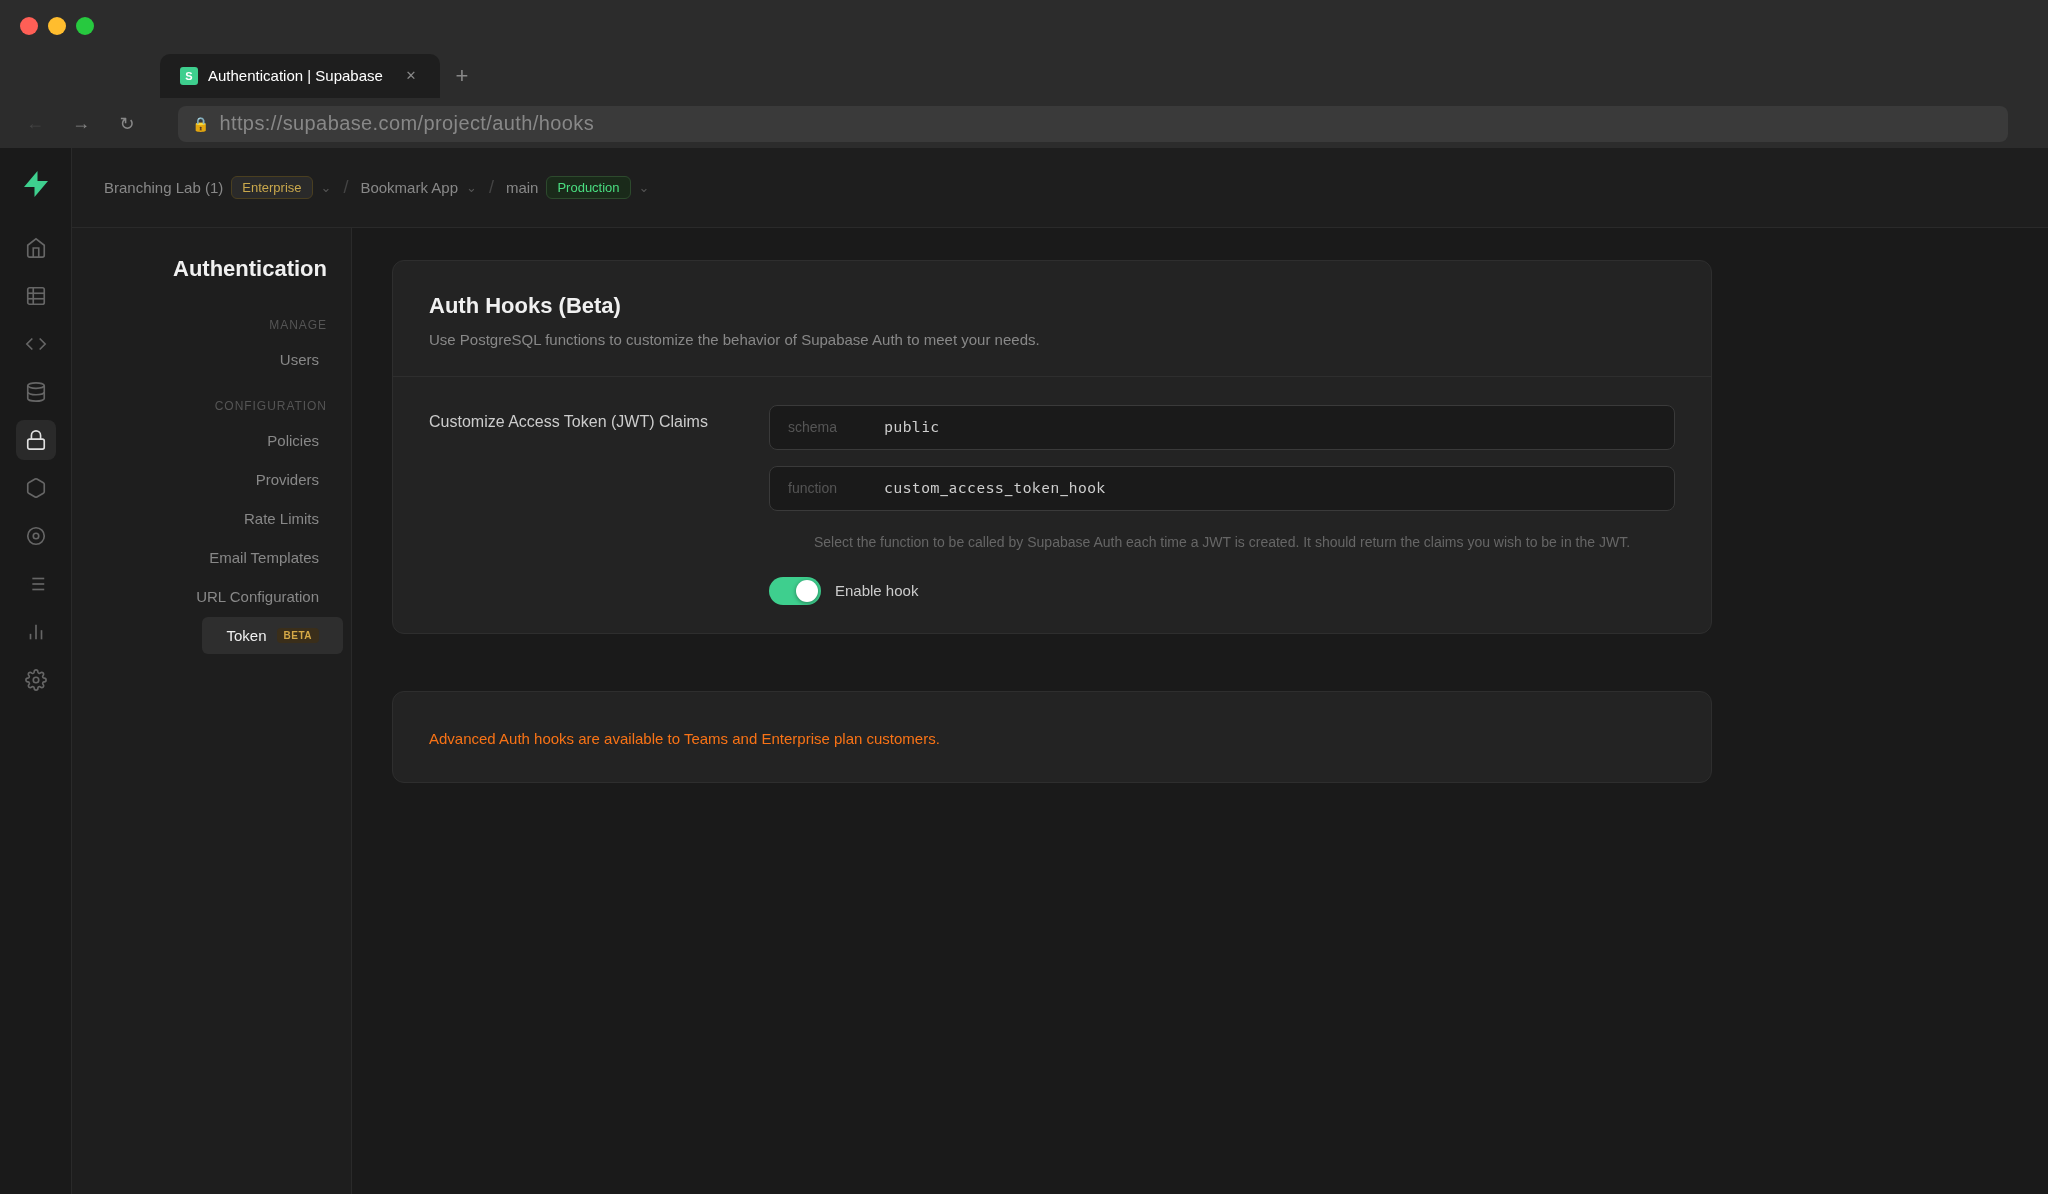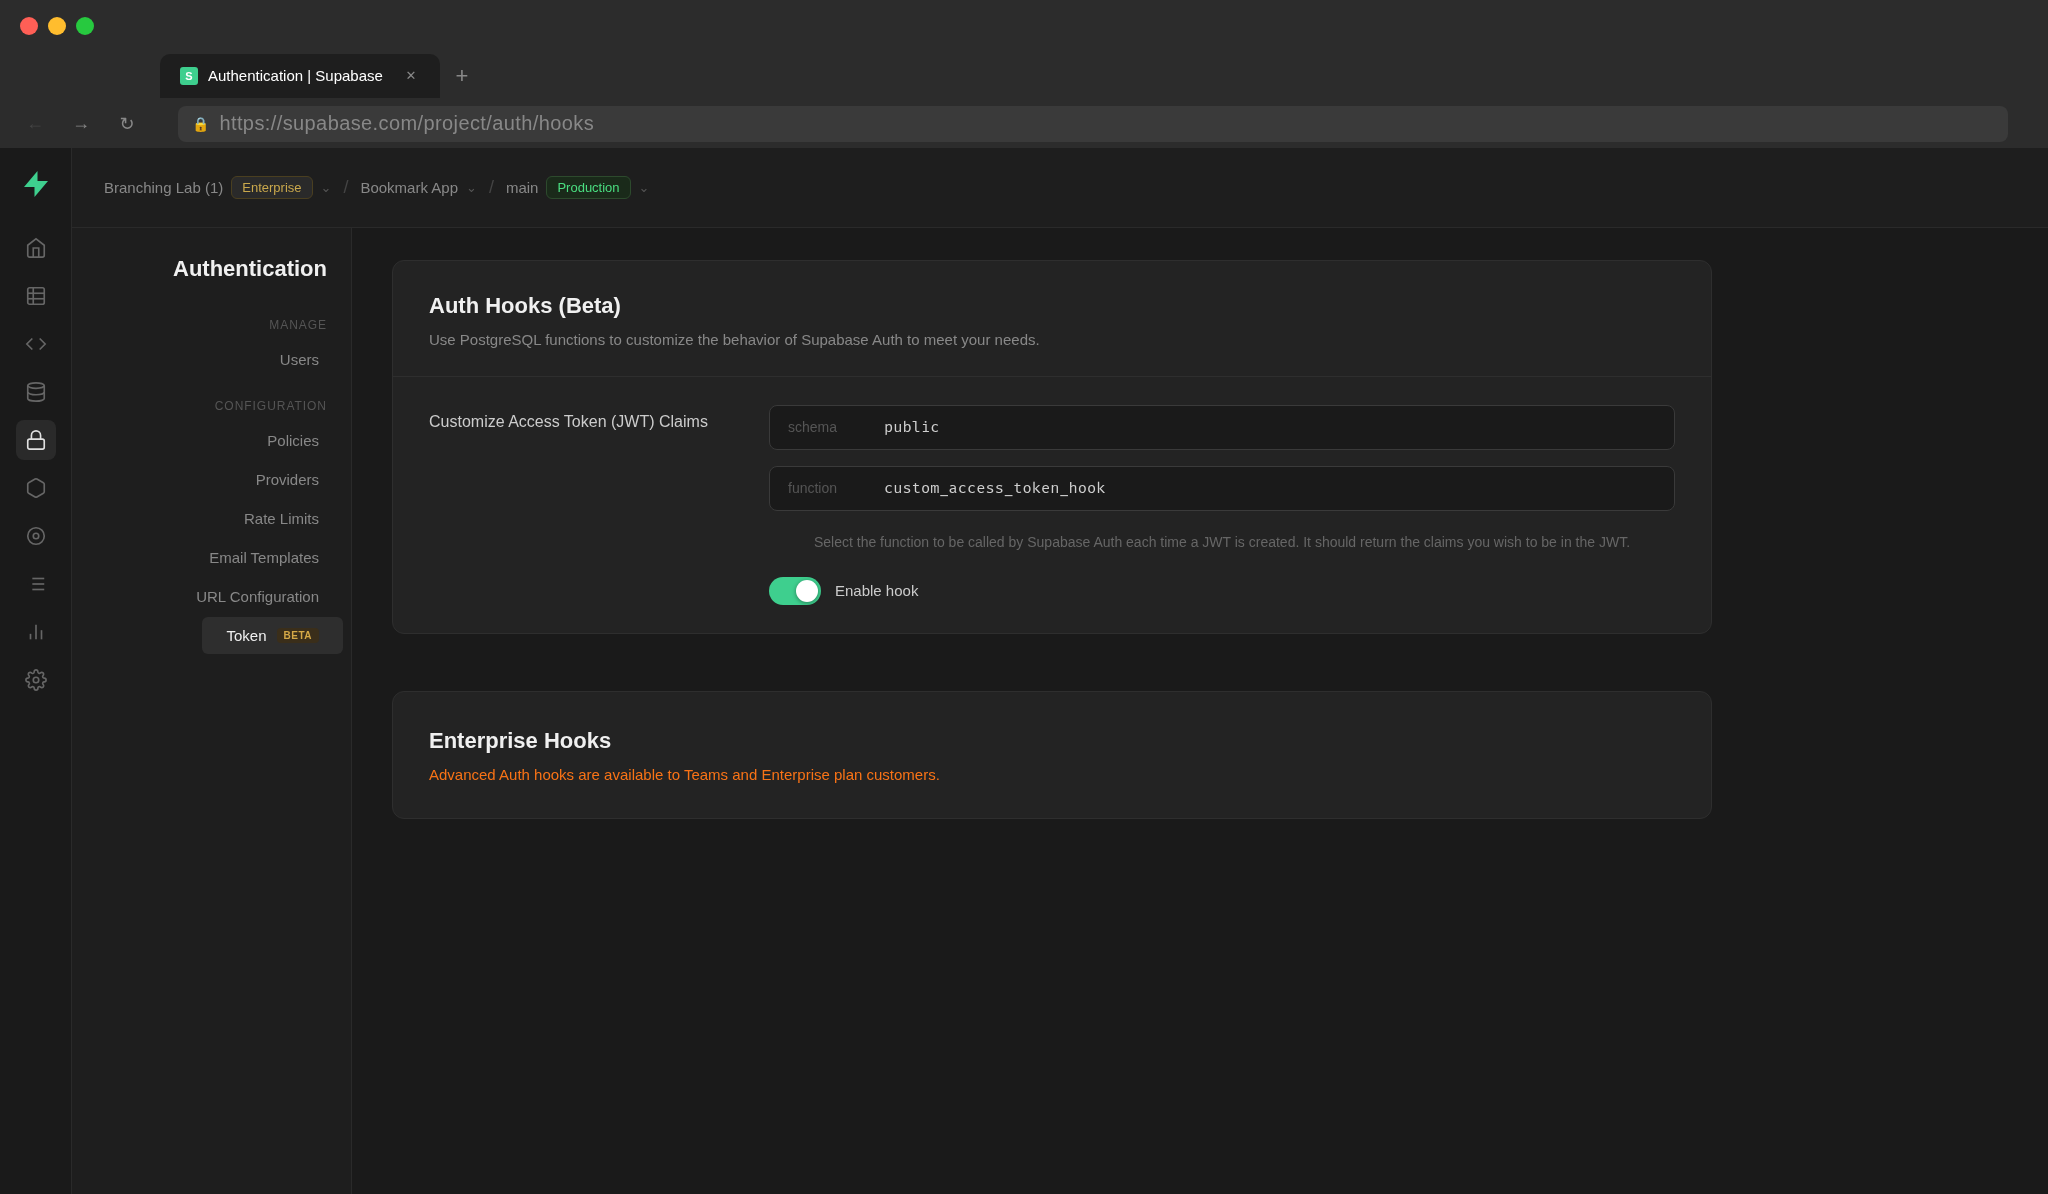--- a/index.html
+++ b/index.html
@@ -599,21 +599,20 @@
                     <div class="toggle-knob"></div>
                   </div>
                   <span class="enable-hook-label">Enable hook</span>
                 </div>
               </div>
             </div>
           </div>
 
           <div class="section-card">
             <div class="enterprise-section">
-              <div class="enterprise-title">Enterprise Hooks</div>
               <div class="enterprise-desc">Advanced Auth hooks are available to Teams and Enterprise plan customers.</div>
             </div>
           </div>
 
         </div>
       </div>
 
     </div>
   </div>
 </div>

